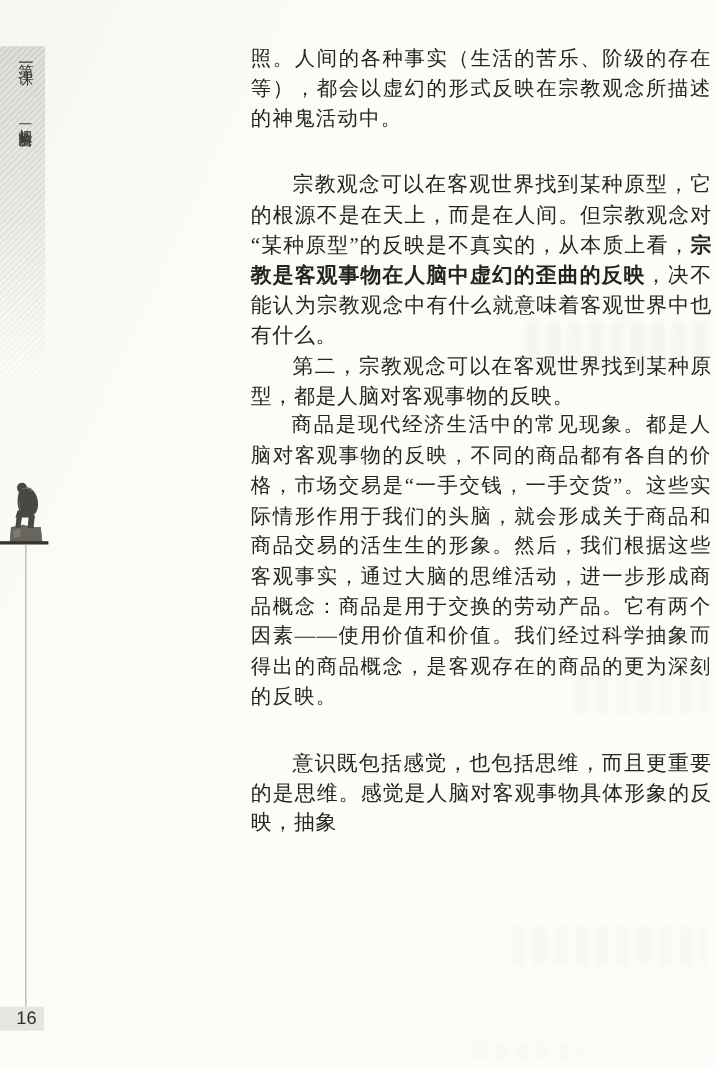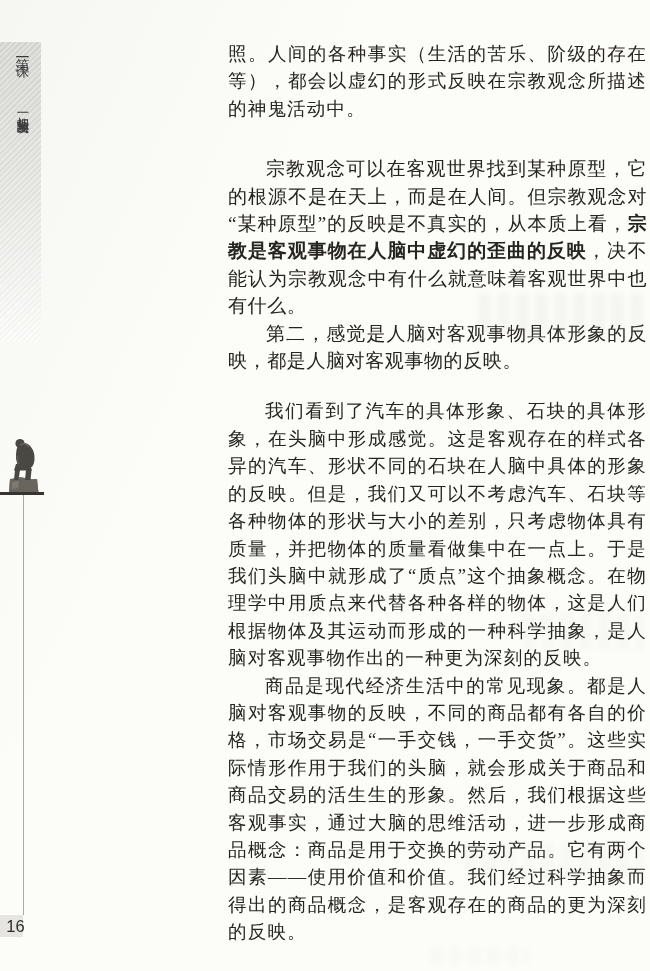--- a/index.html
+++ b/index.html
@@ -33,21 +33,21 @@
     position:absolute;left:14px;top:106px;
     writing-mode:vertical-rl;text-orientation:upright;
     font-size:12.5px;letter-spacing:1px;color:#3c3c3a;z-index:2;
   }
 
   
   .statue{position:absolute;left:7px;top:436px;width:36px;height:57px;}
   .statue-baseline{position:absolute;left:0;top:492px;width:44px;height:3px;background:#35342f;}
   .margin-vline{position:absolute;left:23px;top:495px;width:1px;height:420px;background:#aaa8a2;}
   .folio-box{
-    position:absolute;left:0;top:915px;width:23px;height:22px;
+    position:absolute;left:0;top:915px;width:40px;height:22px;
     background:#e6e5e1;display:flex;align-items:center;justify-content:center;
     padding-left:8px;box-sizing:border-box;
     font-family:"Liberation Sans","DejaVu Sans",sans-serif;
     font-size:16.5px;color:#2c2c2a;
   }
 
   
   .text-column{
     position:absolute;left:228px;top:41px;width:419px;
     color:#262421;
@@ -107,23 +107,22 @@
   <div class="folio-box">
     <span>16</span>
   </div>
 
   <div class="text-column">
 
     <p class="para kai flush">照。人间的各种事实（生活的苦乐、阶级的存在等），都会以虚幻的形式反映在宗教观念所描述的神鬼活动中。</p>
 
     <p class="para song gap-md"><span>宗教观念可以在客观世界找到某种原型，它的根源不是在天上，而是在人间。但宗教观念对“某种原型”的反映是不真实的，从本质上看，</span><span class="hei-bold">宗教是客观事物在人脑中虚幻的歪曲的反映</span><span>，决不能认为宗教观念中有什么就意味着客观世界中也有什么。</span></p>
 
-    <p class="para song">第二，感觉是人脑对客观事物具体形象的反映，都是人脑对客观事物的反映。</p>
+    <p class="para song">第二，宗教观念可以在客观世界找到某种原型，都是人脑对客观事物的反映。</p>
 
-    <p class="para kai gap-lg">我们看到了汽车的具体形象、石块的具体形象，在头脑中形成感觉。这是客观存在的样式各异的汽车、形状不同的石块在人脑中具体的形象的反映。但是，我们又可以不考虑汽车、石块等各种物体的形状与大小的差别，只考虑物体具有质量，并把物体的质量看做集中在一点上。于是我们头脑中就形成了“质点”这个抽象概念。在物理学中用质点来代替各种各样的物体，这是人们根据物体及其运动而形成的一种科学抽象，是人脑对客观事物作出的一种更为深刻的反映。</p>
 
     <p class="para kai">商品是现代经济生活中的常见现象。都是人脑对客观事物的反映，不同的商品都有各自的价格，市场交易是“一手交钱，一手交货”。这些实际情形作用于我们的头脑，就会形成关于商品和商品交易的活生生的形象。然后，我们根据这些客观事实，通过大脑的思维活动，进一步形成商品概念：商品是用于交换的劳动产品。它有两个因素——使用价值和价值。我们经过科学抽象而得出的商品概念，是客观存在的商品的更为深刻的反映。</p>
 
     <p class="para song gap-md">意识既包括感觉，也包括思维，而且更重要的是思维。感觉是人脑对客观事物具体形象的反映，抽象</p>
   </div>
 
   <div class="bleed b1"></div>
   <div class="bleed b2"></div>
   <div class="bleed b3"></div>
   <div class="bleed b4"></div>

